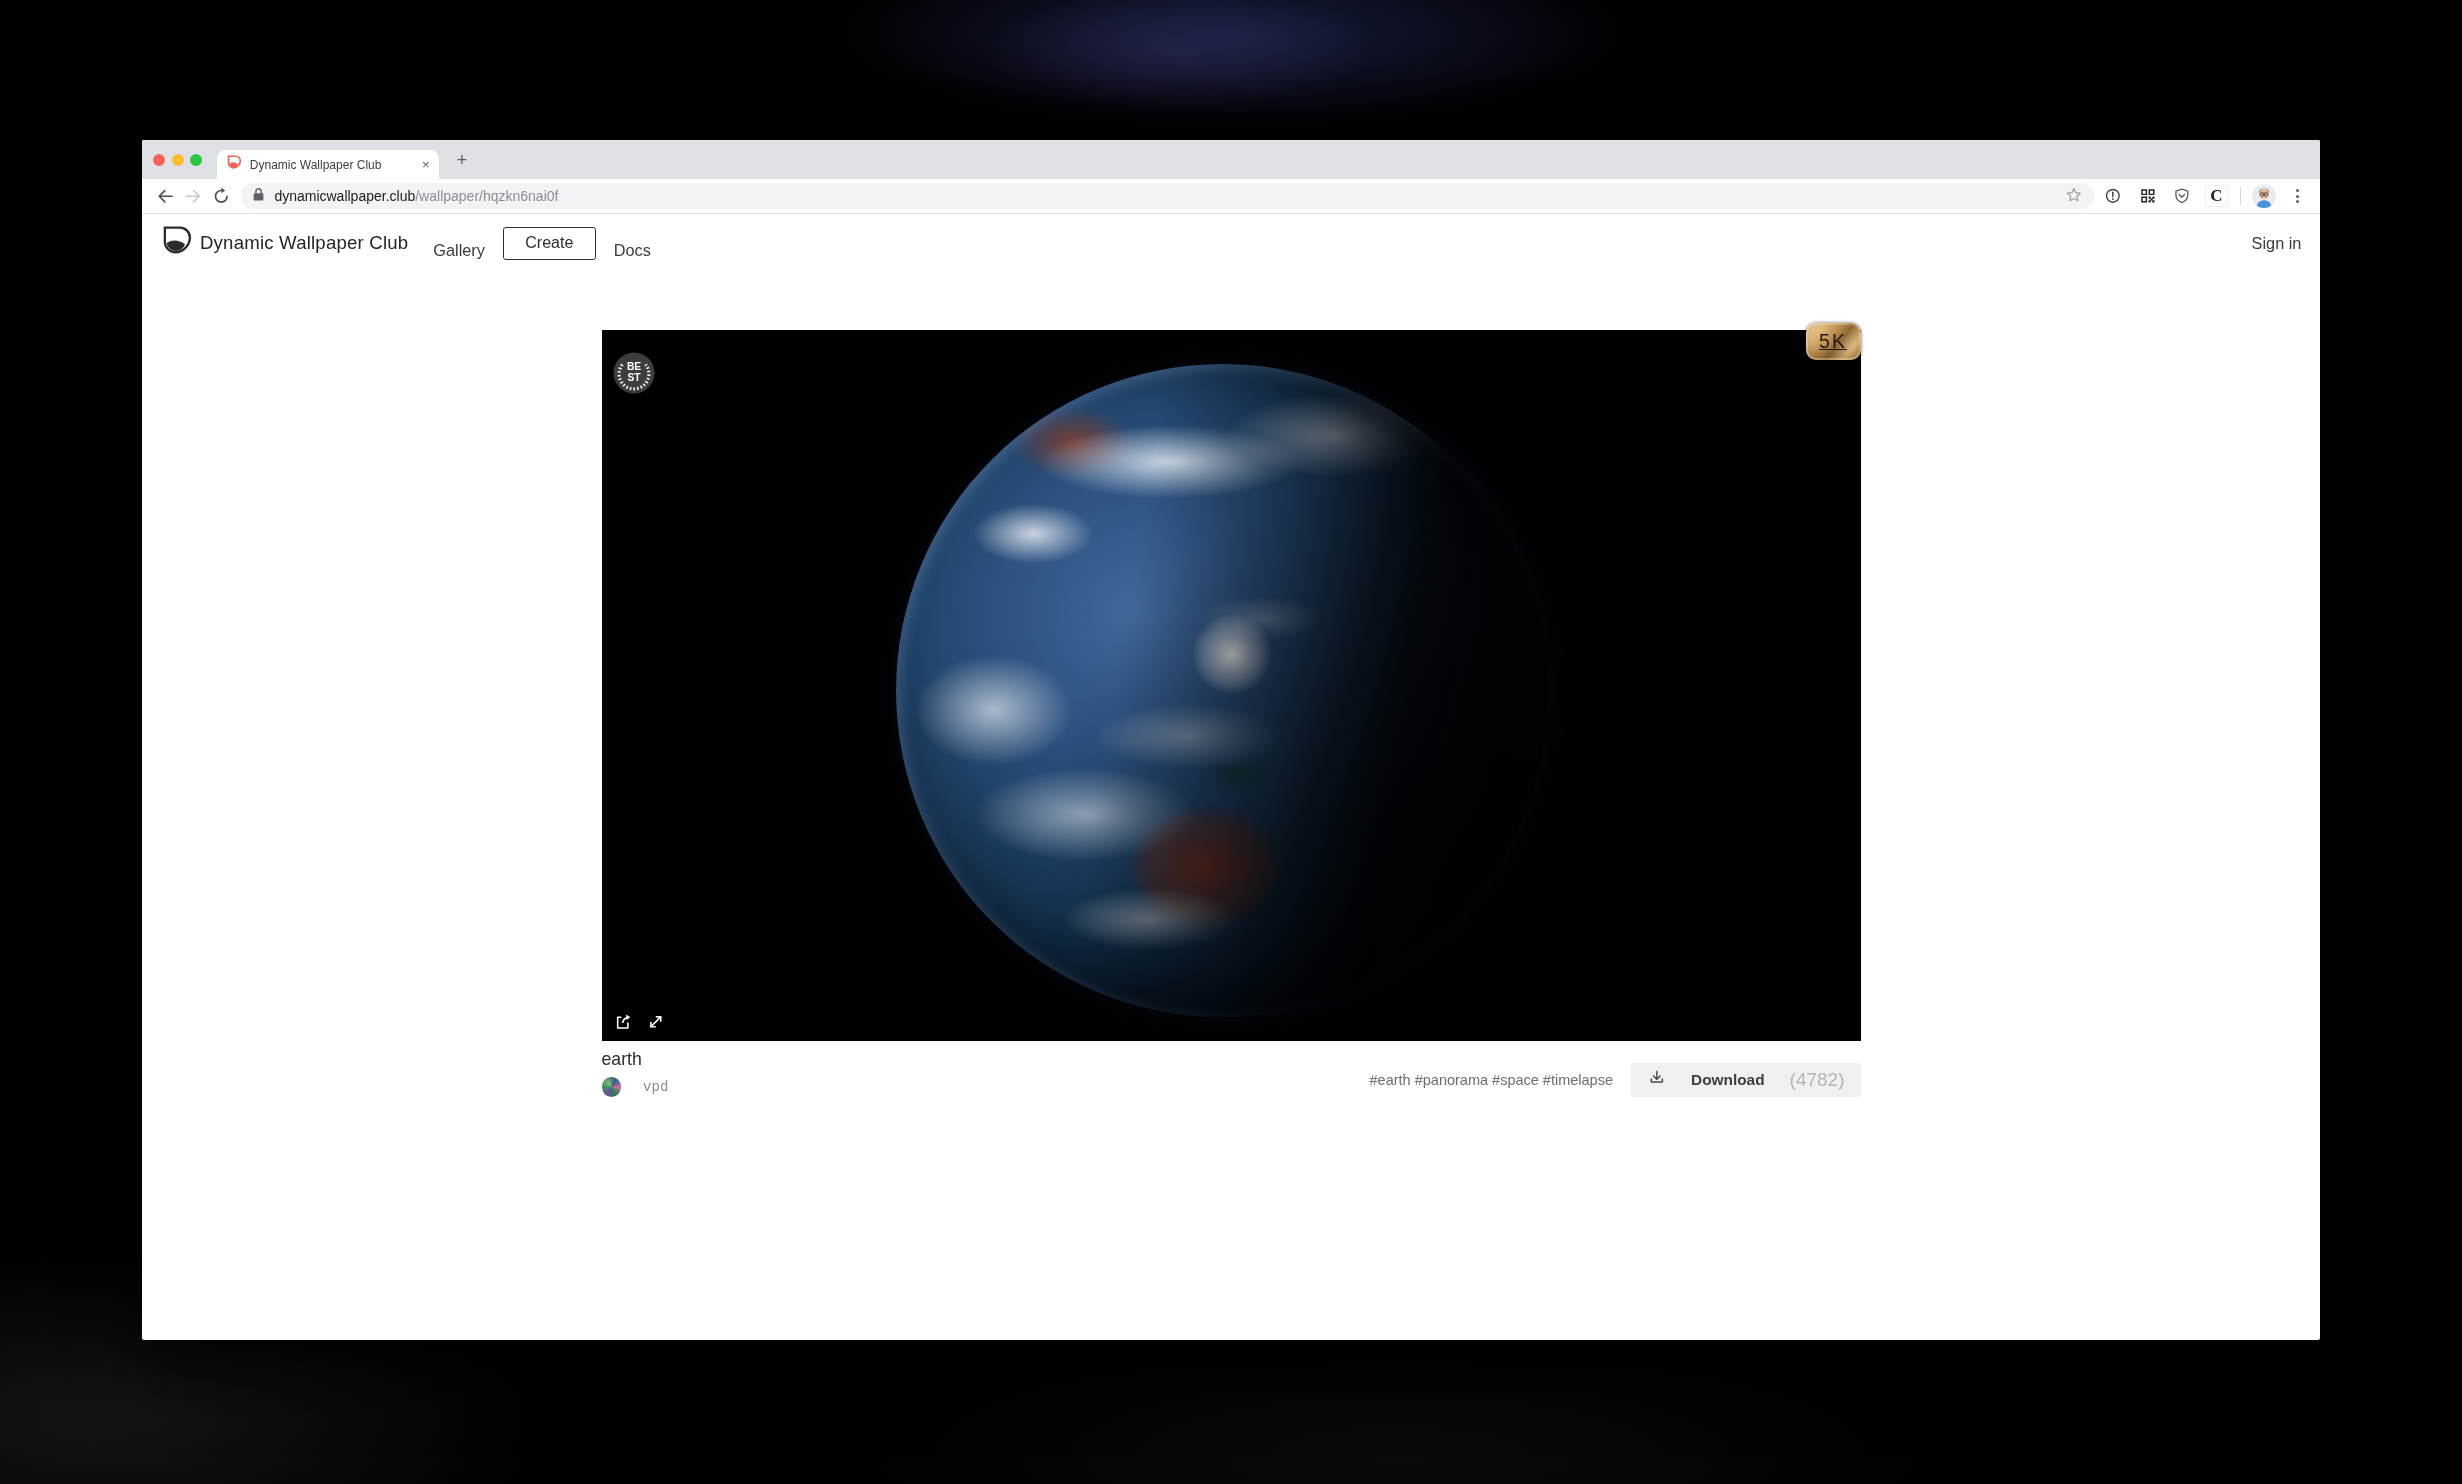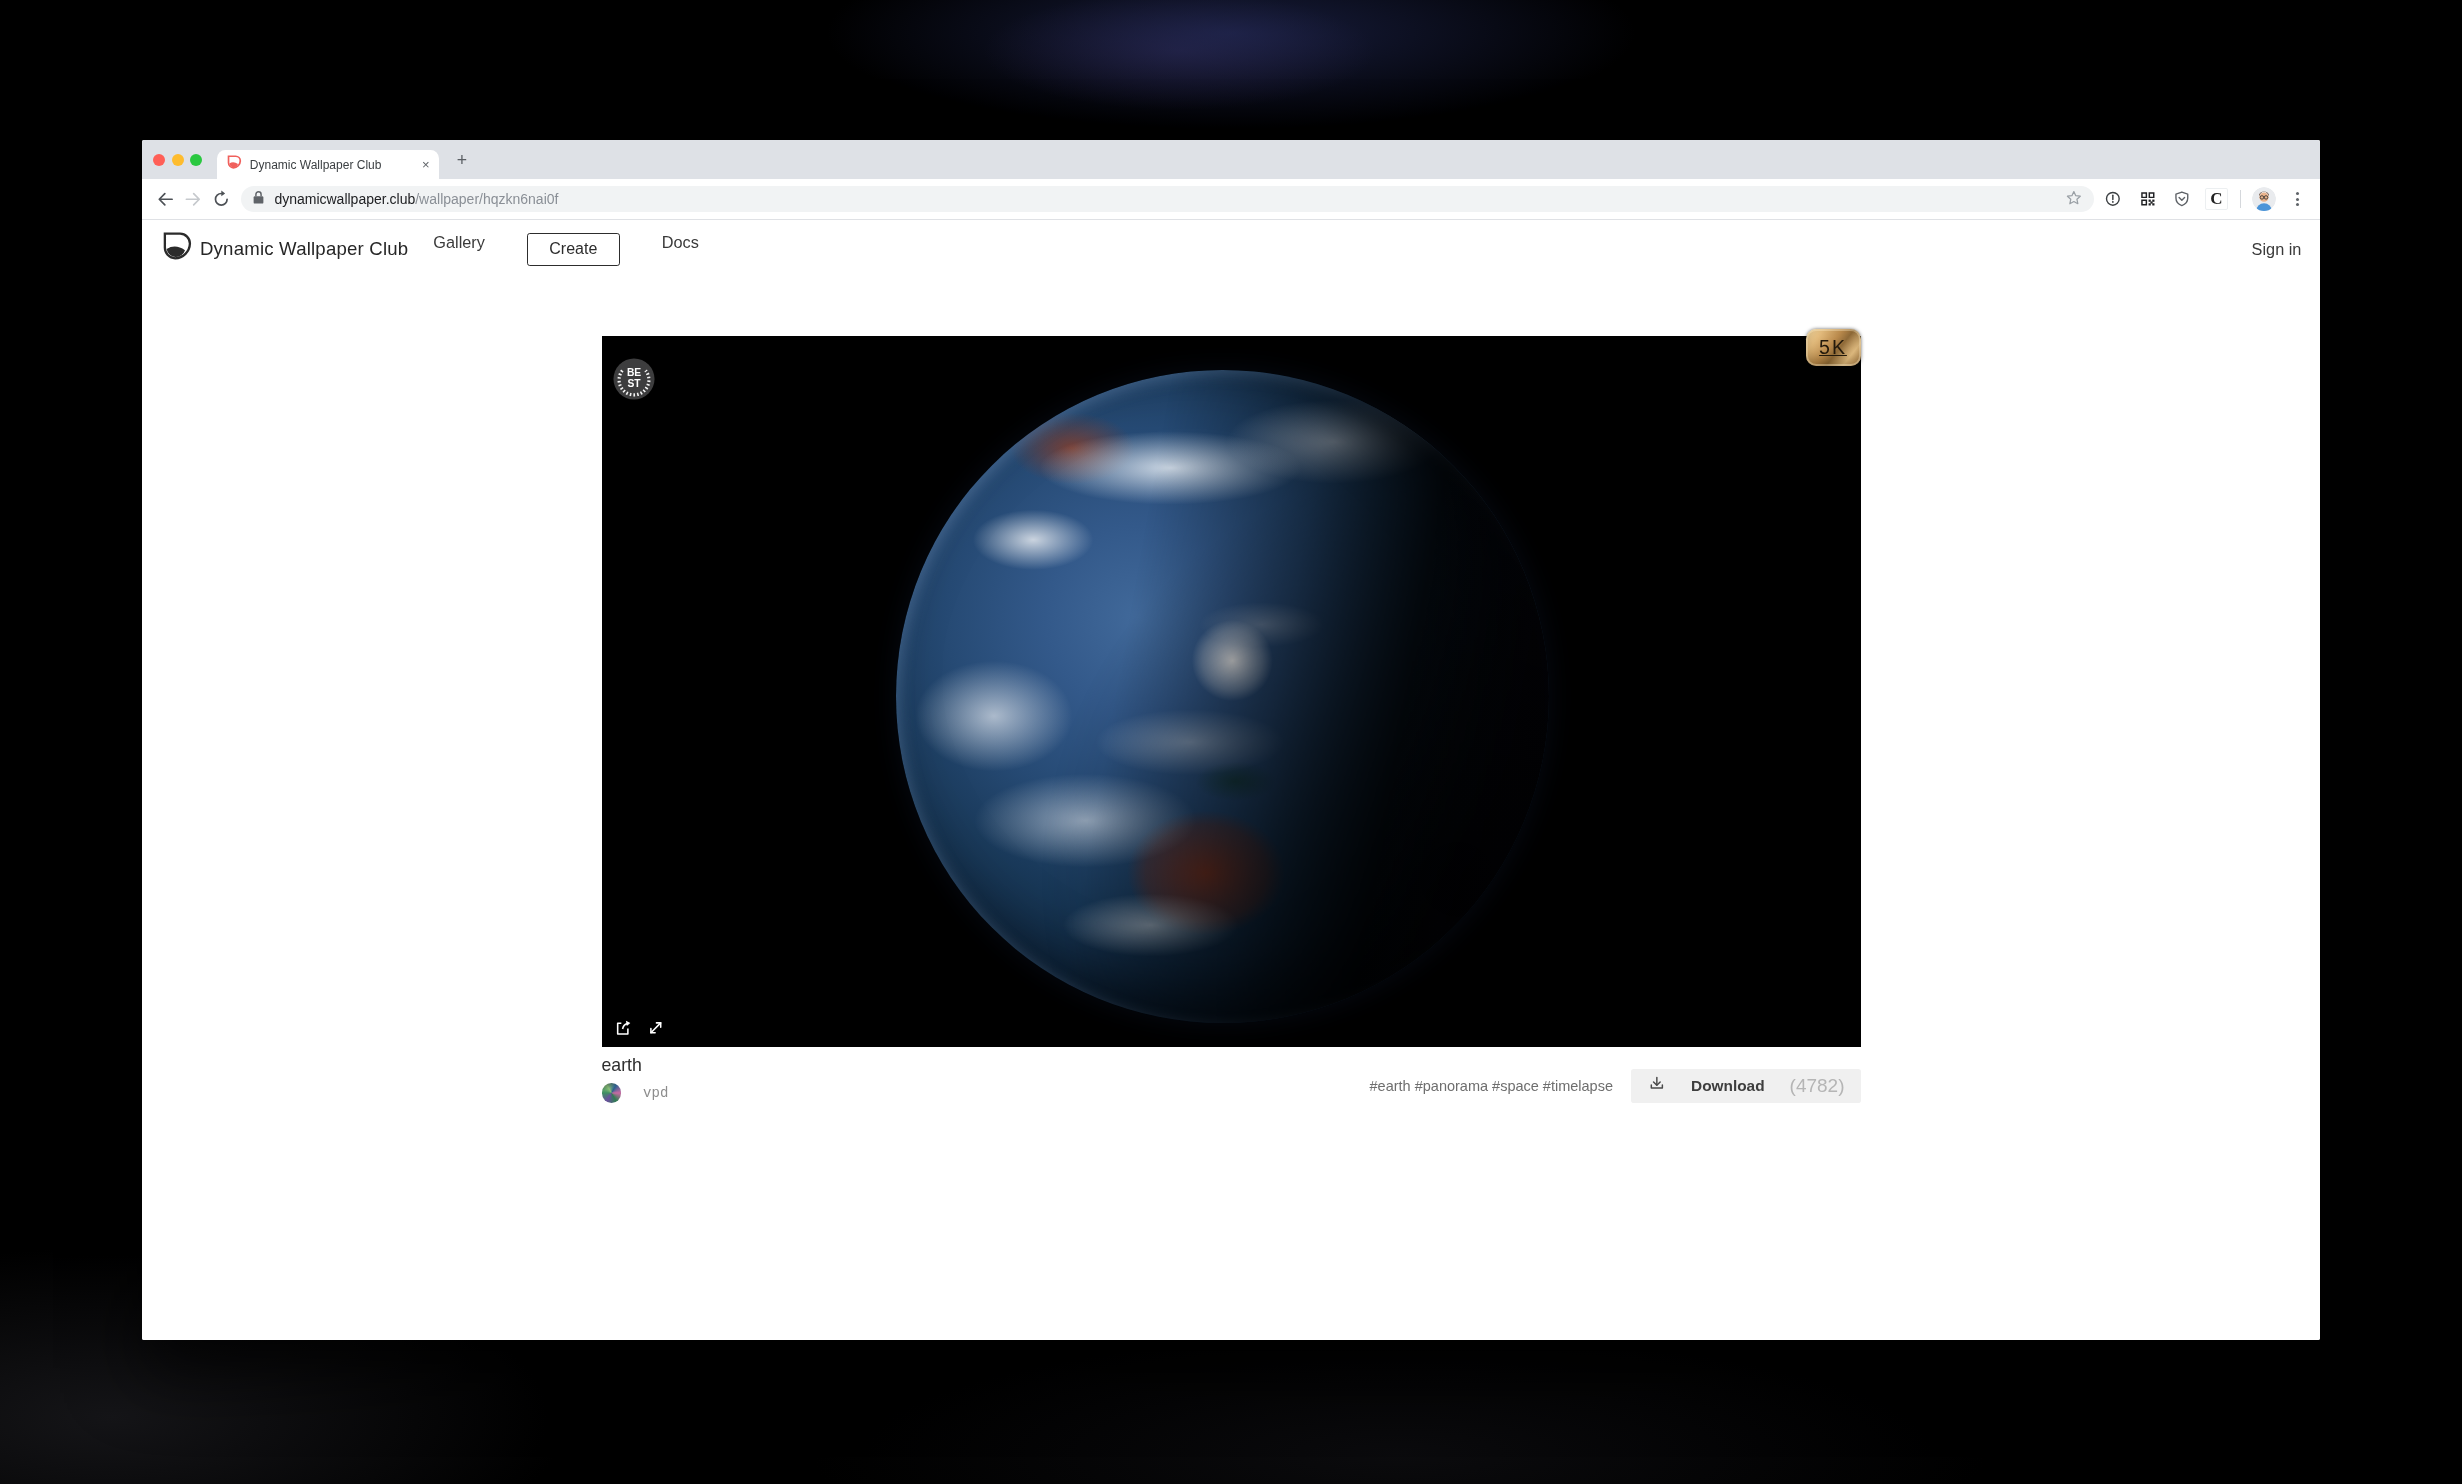--- a/index.html
+++ b/index.html
@@ -38,21 +38,21 @@
   }
   .tab-title{flex:1;font-size:12px;color:#3c4043;white-space:nowrap;overflow:hidden;text-overflow:ellipsis;}
   .tab-close{font-size:13px;color:#5f6368;line-height:1;cursor:default;}
   .newtab{
     position:absolute;left:308px;top:8.4px;width:24px;height:24px;border-radius:50%;
     display:flex;align-items:center;justify-content:center;
     font-size:17.7px;color:#5a5e63;font-weight:400;
   }
   
   .toolbar{
-    height:41px;background:#fff;border-bottom:0.9px solid #dfe1e5;
+    height:35px;background:#fff;border-bottom:0.9px solid #dfe1e5;
     display:flex;align-items:center;padding:0 9.3px;box-sizing:border-box;
   }
   .navbtn{width:28px;height:28px;display:flex;align-items:center;justify-content:center;flex:0 0 auto;}
   .urlbar{
     flex:1;height:26px;margin:0 7.5px 0 5.6px;background:#f1f3f4;border-radius:13px;
     display:flex;align-items:center;padding:0 11.2px;box-sizing:border-box;gap:9.3px;min-width:0;
   }
   .urltext{flex:1;font-size:14px;white-space:nowrap;overflow:hidden;min-width:0;}
   .url-domain{color:#202124;}
   .url-path{color:#8a8f96;}
@@ -63,21 +63,21 @@
          width:20.5px;height:20.5px;display:flex;align-items:center;justify-content:center;
          border:0.9px solid #eceff1;border-radius:1.9px;background:#fff;}
   .avatar-btn{width:24px;height:24px;border-radius:50%;overflow:hidden;flex:0 0 auto;}
   .dots{display:flex;flex-direction:column;gap:2.3px;align-items:center;width:18.6px;}
   .dots i{width:3px;height:3px;border-radius:50%;background:#5f6368;display:block;}
   
   .page{position:relative;height:1124px;background:#fff;}
   .site-header{height:58px;display:flex;align-items:center;padding:0 18.6px;box-sizing:border-box;}
   .brand{display:flex;align-items:center;gap:8.4px;}
   .brand-name{font-size:18.6px;font-weight:500;color:#262626;letter-spacing:0.2px;}
-  .nav{display:flex;align-items:flex-start;margin-left:25px;gap:42px;}
+  .nav{display:flex;align-items:flex-end;margin-left:25px;gap:18px;}
   .nav-link{font-size:16.3px;color:#3a3a3a;}
   .create-btn{
     border:1.9px solid #2d2d2d;border-radius:2.8px;background:#fff;
     font-size:16px;font-weight:500;color:#2d2d2d;padding:6.5px 21.4px;
     font-family:"Liberation Sans",sans-serif;
   }
   .signin{margin-left:auto;font-size:16.3px;color:#3a3a3a;}
   
   .stage-wrap{width:1259px;margin:58px auto 0;}
   .stage{position:relative;width:1259px;height:711px;background:#000;}

